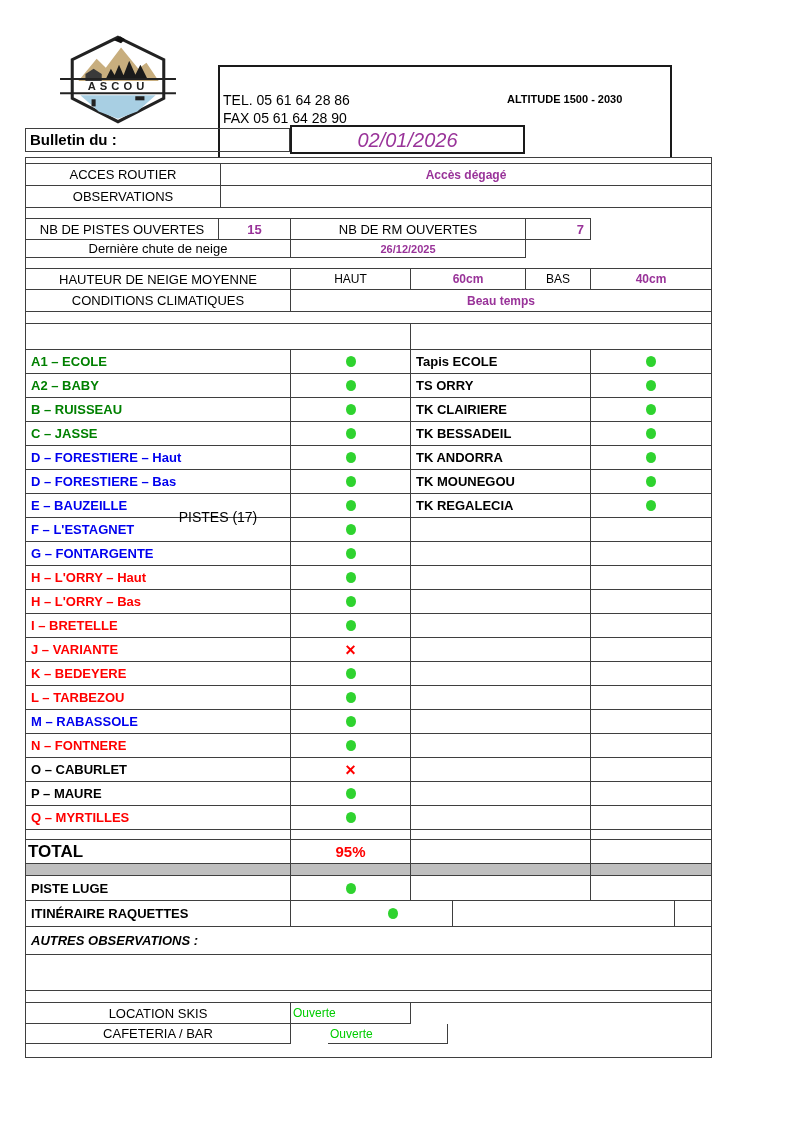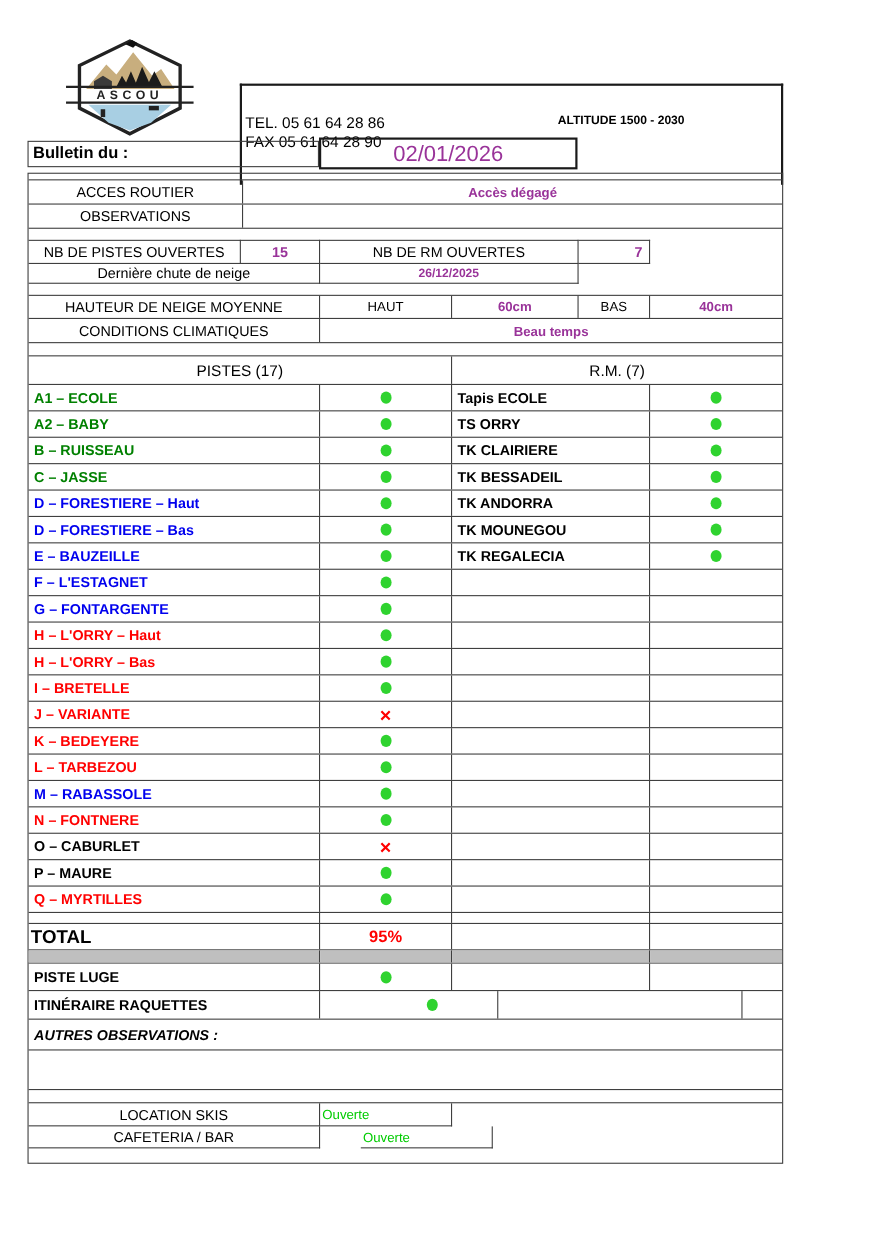--- a/index.html
+++ b/index.html
@@ -13,30 +13,30 @@
     --piste-red:#FF0000;
     --service-open-green:#00CC00;
     --divider-gray:#BFBFBF;
   }
   html,body{margin:0;padding:0;background:#fff;}
   body{width:795px;height:1124px;font-family:"Liberation Sans",sans-serif;color:#000;}
   .page{position:relative;width:795px;height:1124px;overflow:hidden;}
 
   
   .logo{position:absolute;left:58px;top:34px;width:120px;height:94px;}
-  .telbox{position:absolute;left:218px;top:76px;width:494px;height:92px;
+  .telbox{position:absolute;left:218px;top:65px;width:454px;height:92px;
           border-left:2px solid var(--thick);border-top:2px solid var(--thick);border-right:2px solid var(--thick);
           box-sizing:border-box;}
   .telline{font-size:14px;margin:0 0 0 3px;line-height:18px;}
   .telline.first{margin-top:24px;}
   .altitude{position:absolute;left:287px;top:26px;font-size:11px;font-weight:bold;}
   .bulletin-label{position:absolute;left:25px;top:128px;width:265px;height:24px;box-sizing:border-box;
                   border:1px solid var(--line);font-weight:bold;font-size:15px;line-height:22px;padding-left:4px;}
   .bulletin-date{position:absolute;left:290px;top:125px;width:235px;height:29px;box-sizing:border-box;
-                 border:2px solid var(--thick);text-align:center;font-size:20px;
+                 border:2px solid var(--thick);text-align:center;font-size:20px;font-style:italic;
                  color:var(--accent-purple);line-height:26px;}
 
   
   .mtable{position:absolute;left:25px;top:157px;width:687px;box-sizing:border-box;
           border:1px solid var(--line);}
   .row{display:flex;align-items:stretch;box-sizing:border-box;}
   .cell{box-sizing:border-box;display:flex;align-items:center;overflow:hidden;white-space:nowrap;}
   .br{border-right:1px solid var(--line);}
   .bb{border-bottom:1px solid var(--line);}
   .bt{border-top:1px solid var(--line);}
@@ -52,21 +52,21 @@
   .w193{width:193px;flex:0 0 193px;}
   .w72{width:72px;flex:0 0 72px;}
   .w235{width:235px;flex:0 0 235px;}
   .w65{width:65px;flex:0 0 65px;}
   .w265{width:265px;flex:0 0 265px;}
   .w120{width:120px;flex:0 0 120px;}
   .w115{width:115px;flex:0 0 115px;}
   .w180{width:180px;flex:0 0 180px;}
   .w385{width:385px;flex:0 0 385px;}
   .h6{height:6px;} .h22{height:22px;} .h18{height:18px;} .g10{height:10px;} .g11{height:11px;}
-  .h27{height:27px;} .h10{height:10px;} .h24{height:24px;} .h12{height:12px;} .h25{height:25px;}
+  .h27{height:27px;flex-direction:column;} .h10{height:10px;} .h24{height:24px;} .h12{height:12px;} .h25{height:25px;}
   .h26{height:26px;gap:42px;} .h28{height:28px;} .h36{height:36px;} .h21{height:21px;} .h20{height:20px;gap:37px;} .h13{height:13px;}
 
   .thead{font-size:14px;}
   .prow{height:24px;border-bottom:1px solid var(--line);}
   .pname{font-weight:bold;font-size:13px;padding-left:5px;}
   .rmname{font-weight:bold;font-size:13px;padding-left:5px;color:#000;text-align:center;}
   .name-green{color:var(--piste-green);}
   .name-blue{color:var(--piste-blue);}
   .name-red{color:var(--piste-red);}
   .name-black{color:#000;}

